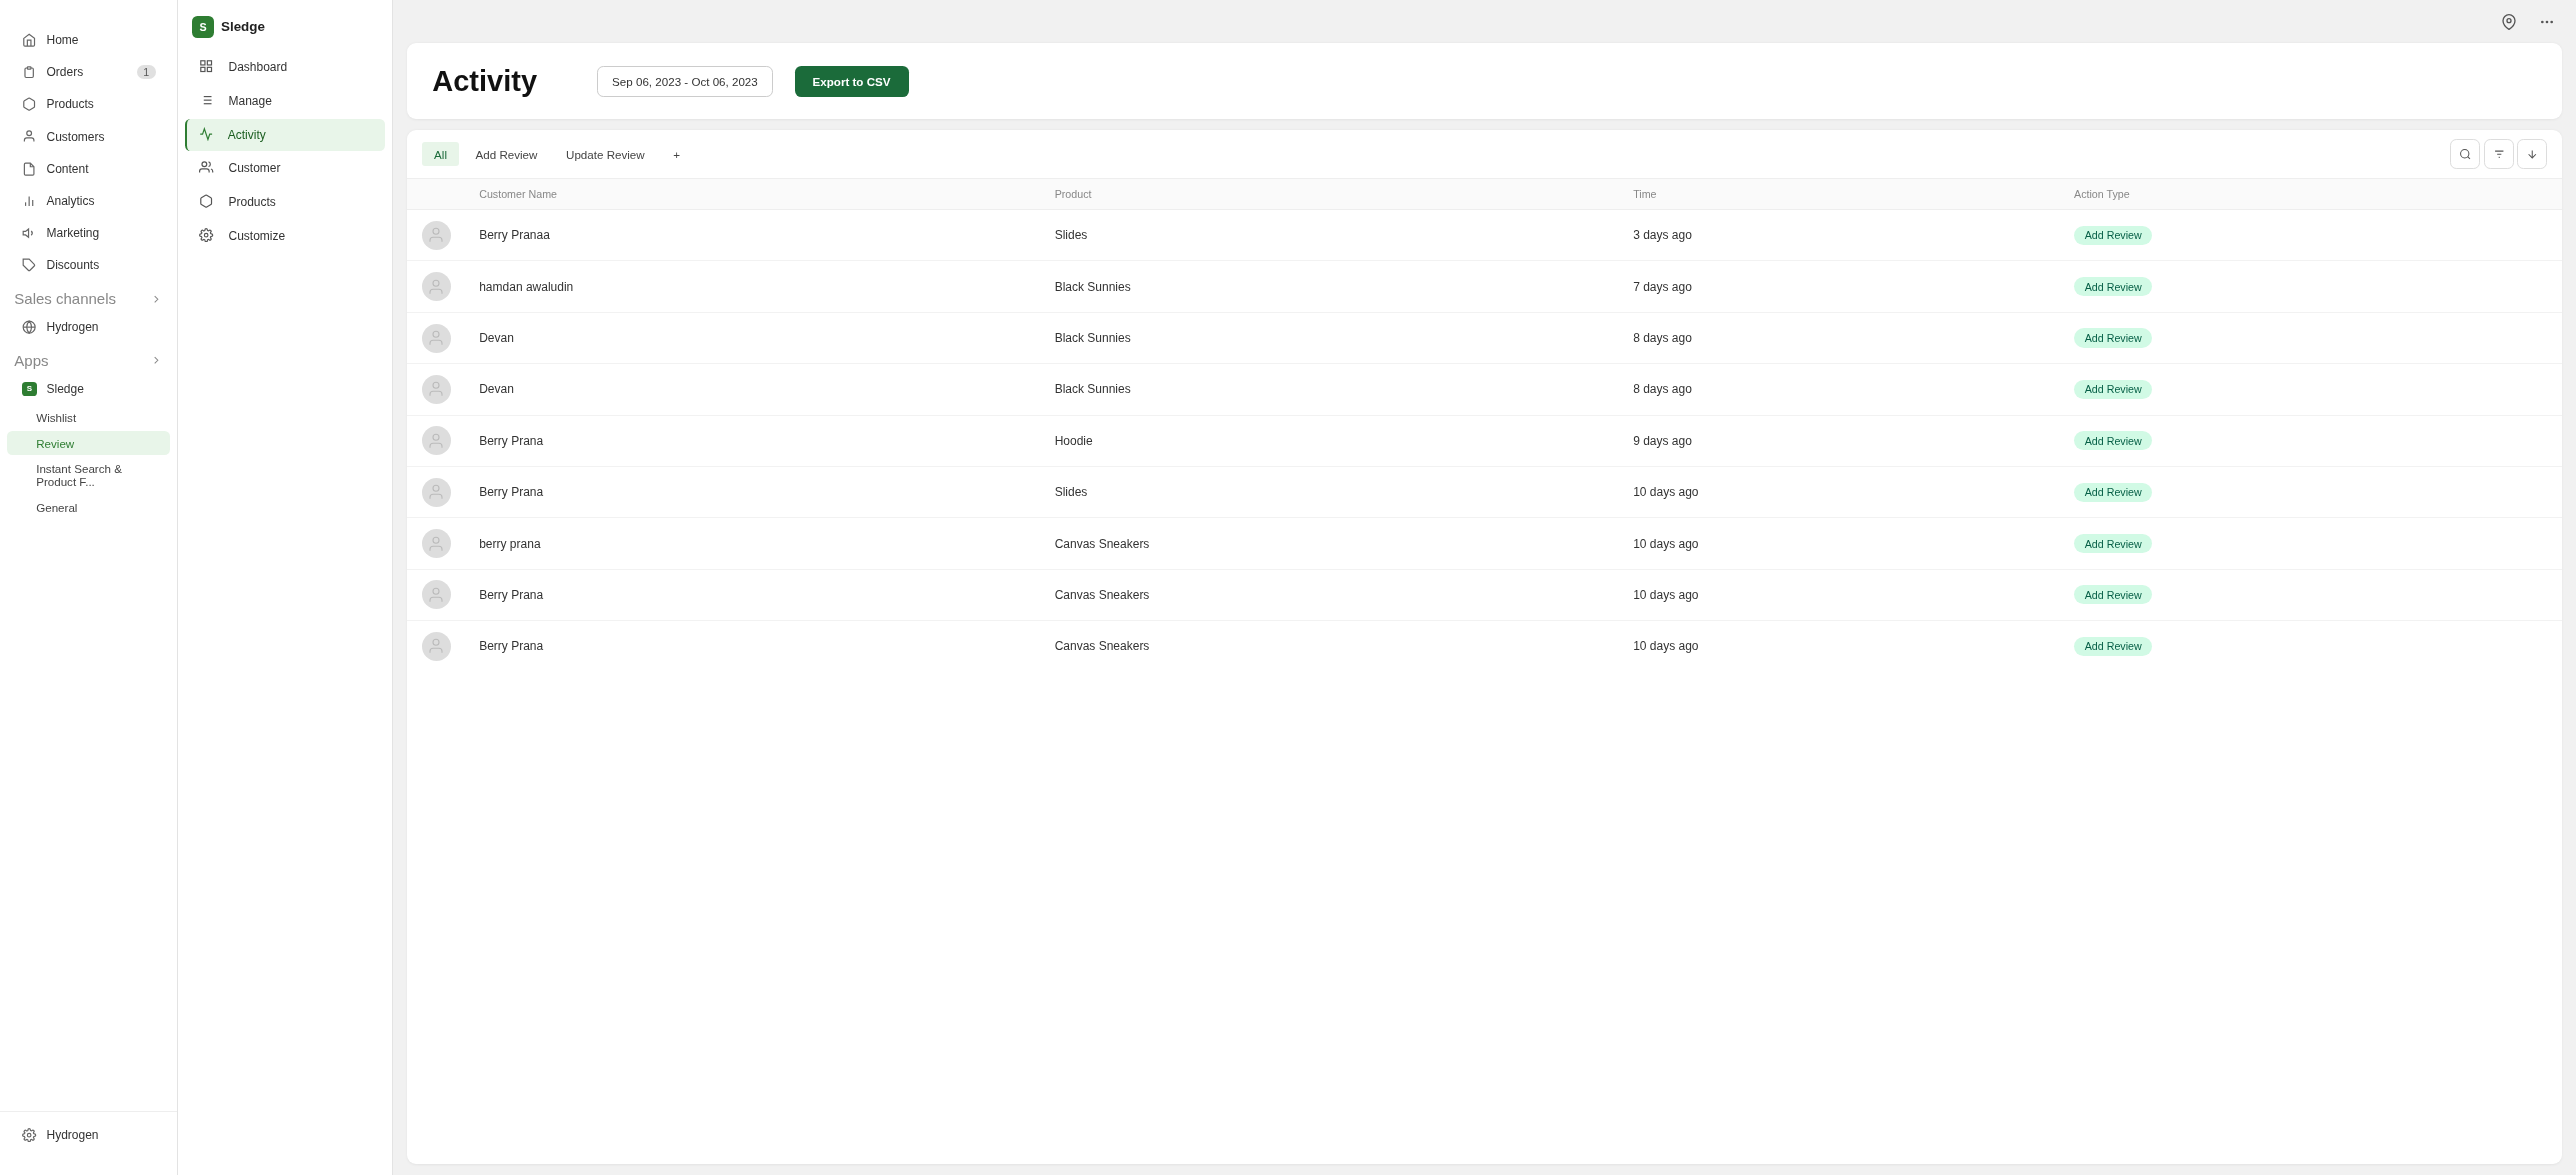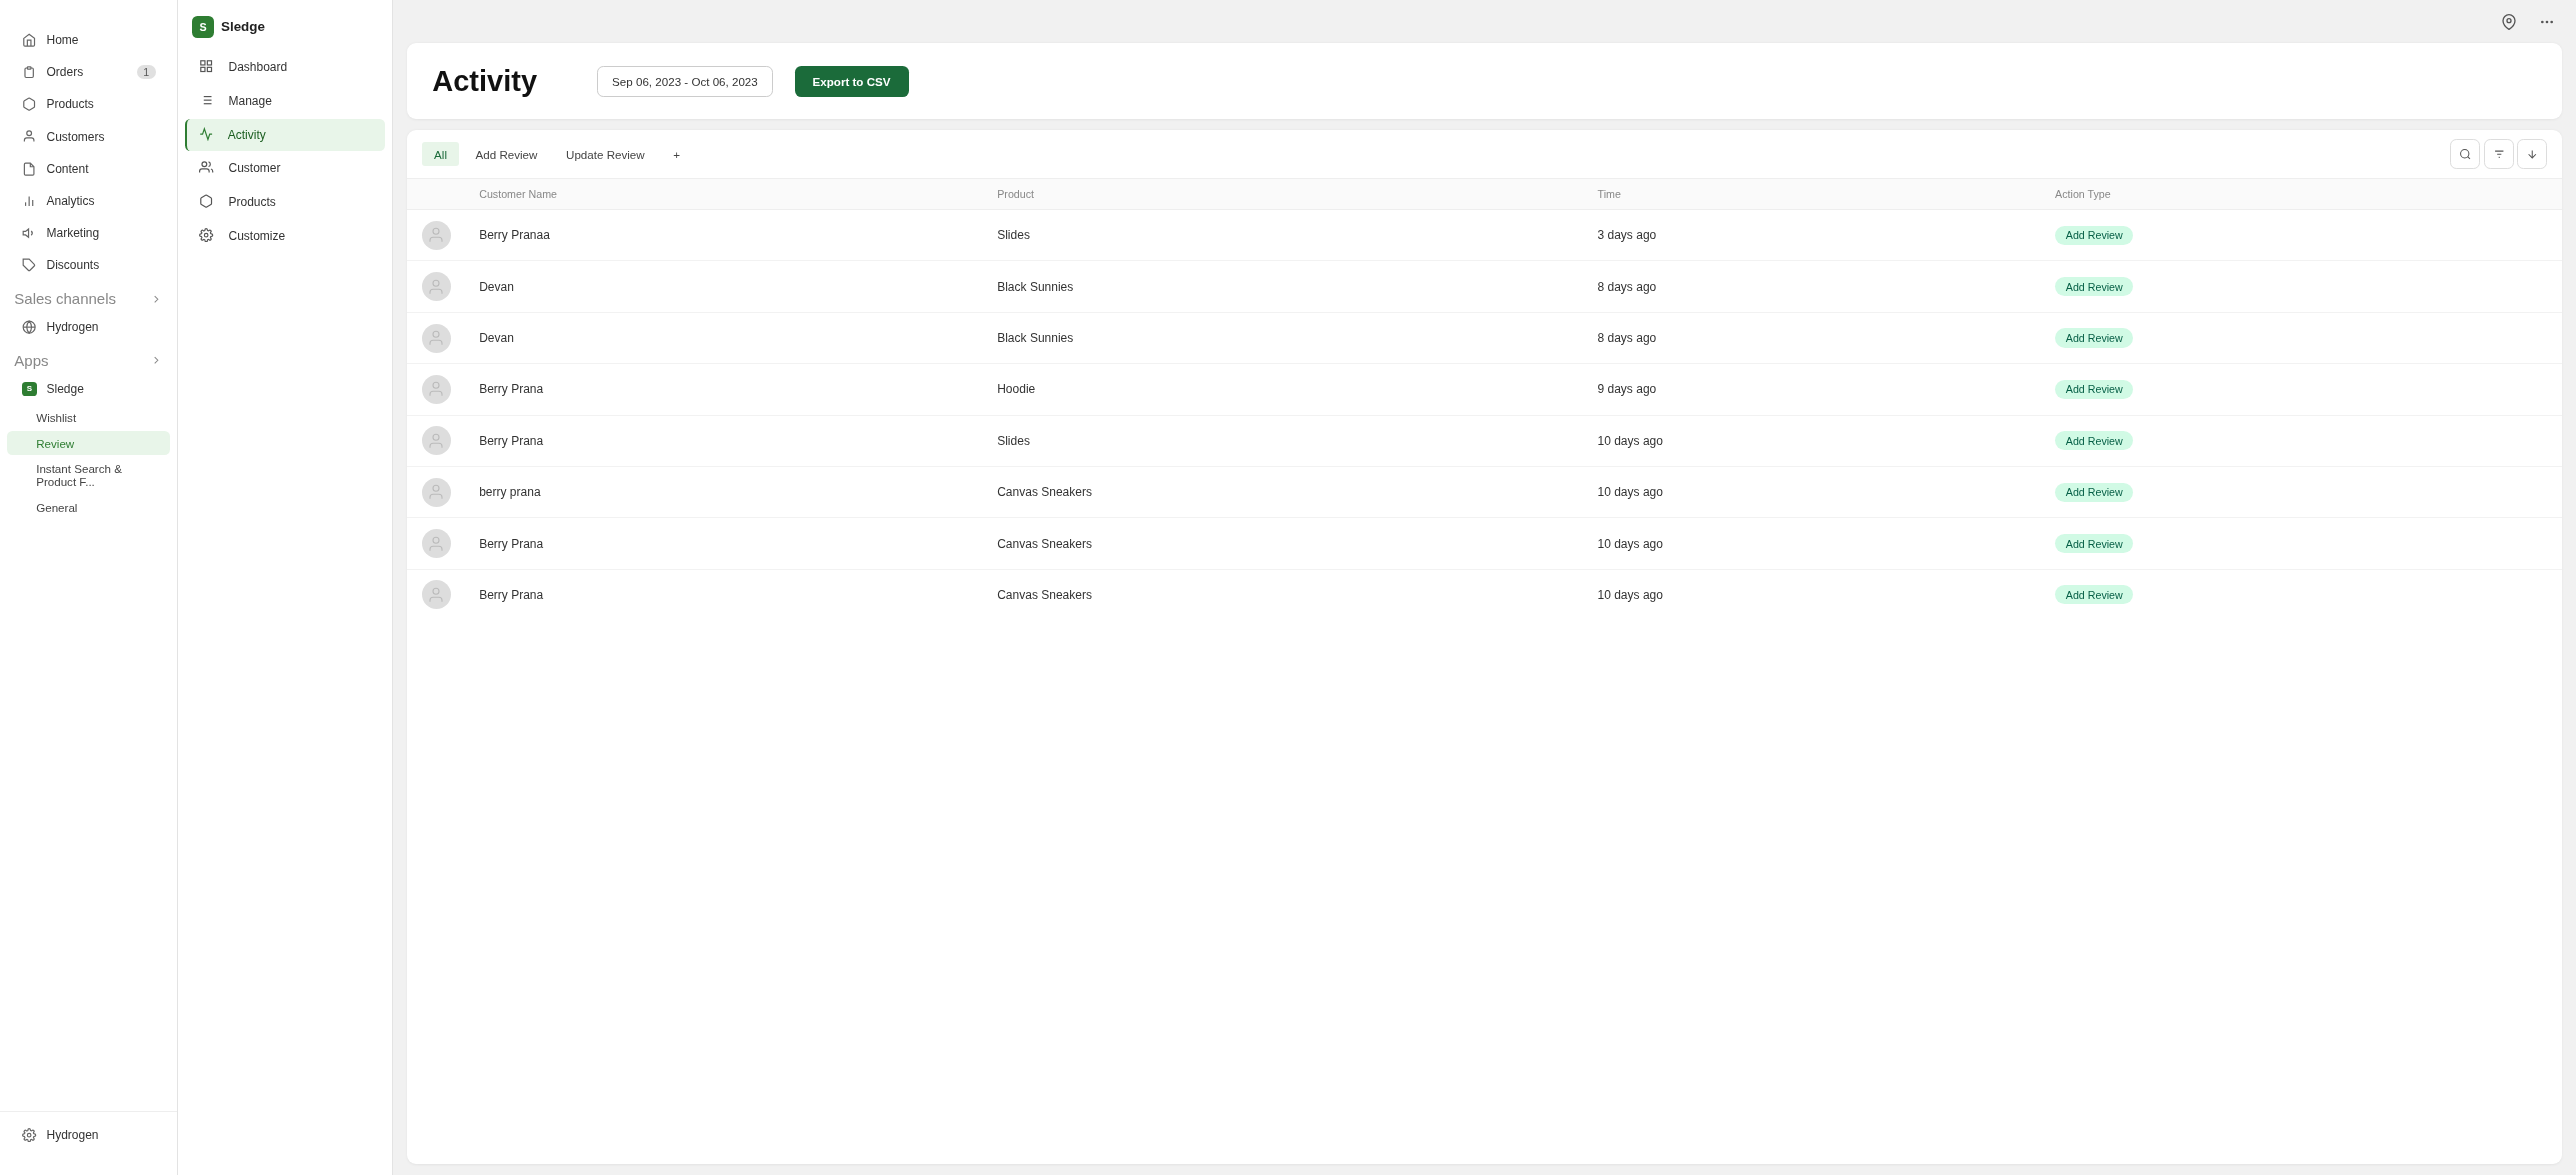--- a/index.html
+++ b/index.html
@@ -568,20 +568,36 @@
   </tr>
               <tr>
     <td>
       <div class="avatar">
         <svg viewBox="0 0 24 24" fill="none" stroke="#bbb" stroke-width="1.5">
           <path d="M20 21v-2a4 4 0 00-4-4H8a4 4 0 00-4 4v2"></path>
           <circle cx="12" cy="7" r="4"></circle>
         </svg>
       </div>
     </td>
+    <td>hamdan awaludin</td>
+    <td>Black Sunnies</td>
+    <td>7 days ago</td>
+    <td>
+      <span class="action-badge">Add Review</span>
+    </td>
+  </tr>
+              <tr>
+    <td>
+      <div class="avatar">
+        <svg viewBox="0 0 24 24" fill="none" stroke="#bbb" stroke-width="1.5">
+          <path d="M20 21v-2a4 4 0 00-4-4H8a4 4 0 00-4 4v2"></path>
+          <circle cx="12" cy="7" r="4"></circle>
+        </svg>
+      </div>
+    </td>
     <td>Devan</td>
     <td>Black Sunnies</td>
     <td>8 days ago</td>
     <td>
       <span class="action-badge">Add Review</span>
     </td>
   </tr>
               <tr>
     <td>
       <div class="avatar">

